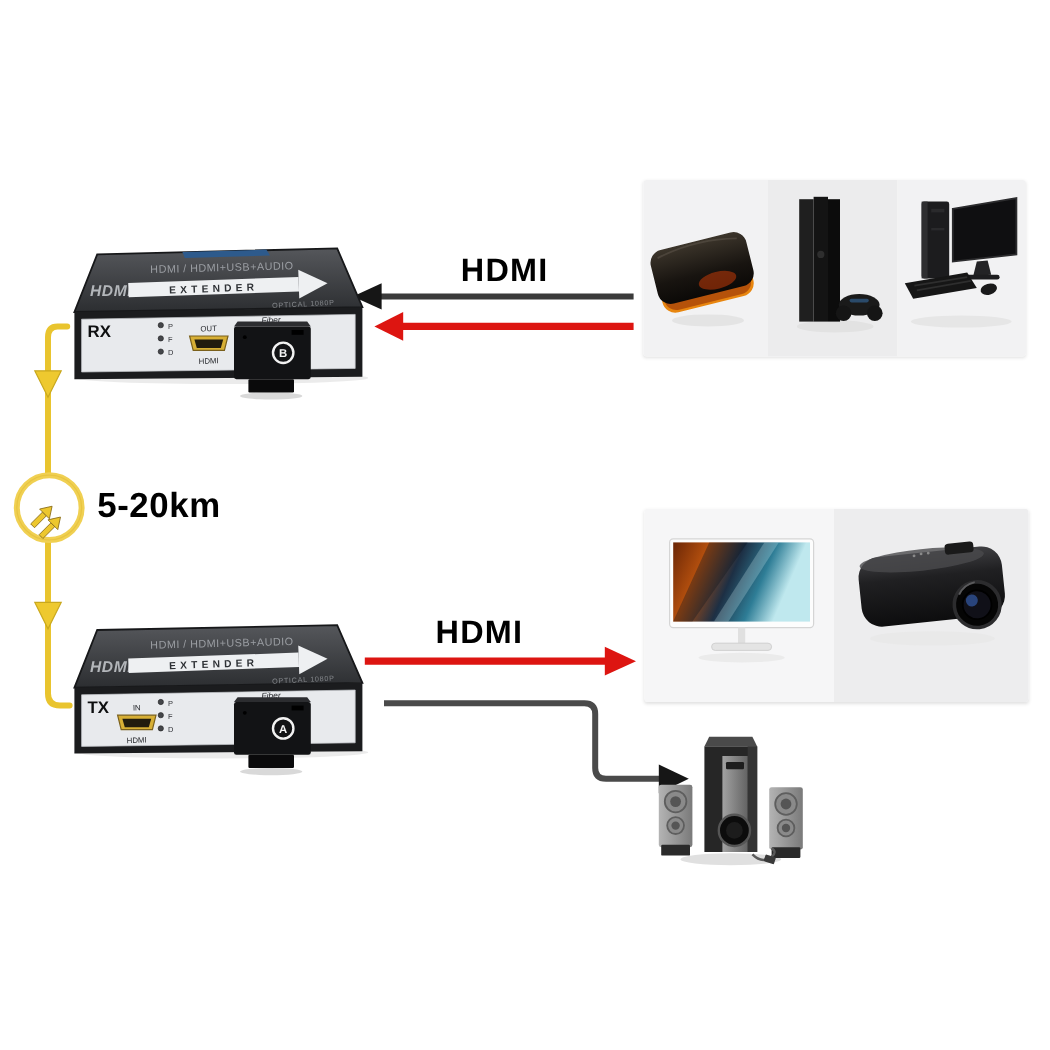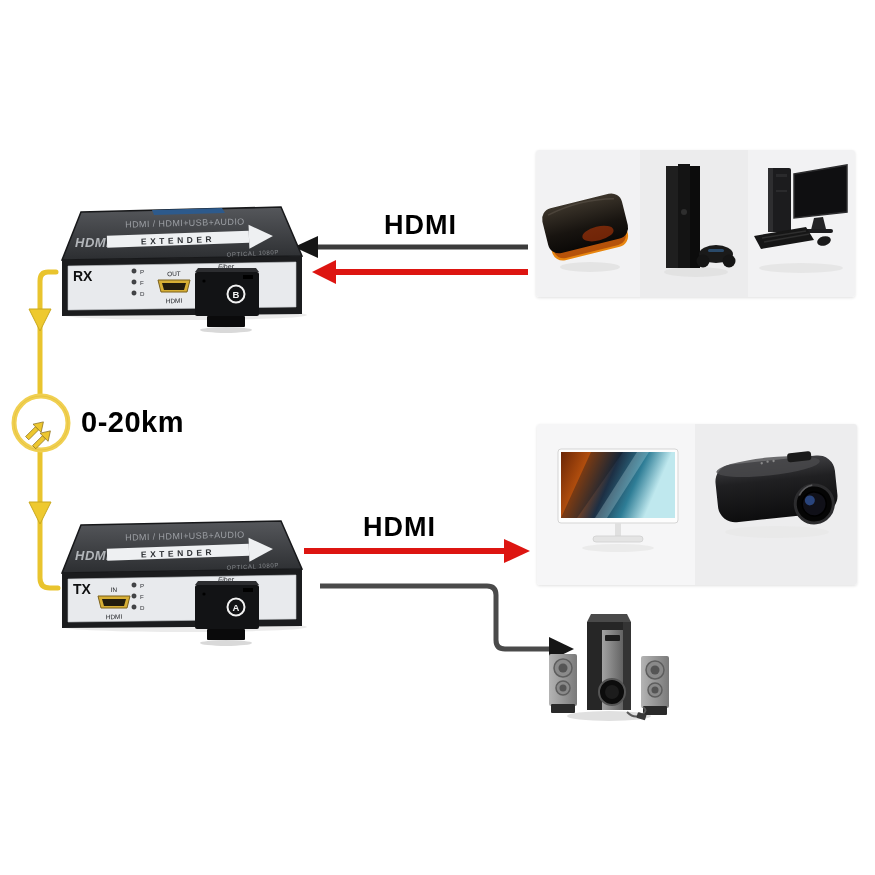--- a/index.html
+++ b/index.html
@@ -159,21 +159,21 @@
       <circle cx="147" cy="77" r="1.6" fill="#000"></circle>
       <circle cx="179" cy="90" r="8.5" fill="none" stroke="#f2f2f2" stroke-width="2"></circle>
       <text class="devtext" x="179" y="93.5" text-anchor="middle" font-size="9.5" font-weight="bold" fill="#f4f4f4">A</text>
       <rect x="150" y="112" width="38" height="11" rx="1" fill="#0a0a0b"></rect>
       <ellipse cx="169" cy="126" rx="26" ry="3" fill="rgba(0,0,0,0.15)"></ellipse>
     </g>
   </svg>
 
   <div class="lbl lbl-hdmi-top">HDMI</div>
   <div class="lbl lbl-hdmi-bottom">HDMI</div>
-  <div class="lbl lbl-distance">0-20km</div>
+  <div class="lbl lbl-distance">5-20km</div>
 
   <div class="panel sources-panel">
     <div class="cell c1">
       <svg width="104" height="147" viewBox="0 0 104 147">
         <defs>
           <linearGradient id="tvg" x1="0" y1="0" x2="0" y2="1">
             <stop offset="0" stop-color="#3c352b"></stop>
               <stop offset="0.6" stop-color="#181410"></stop>
             <stop offset="1" stop-color="#0b0907"></stop>
           </linearGradient>

